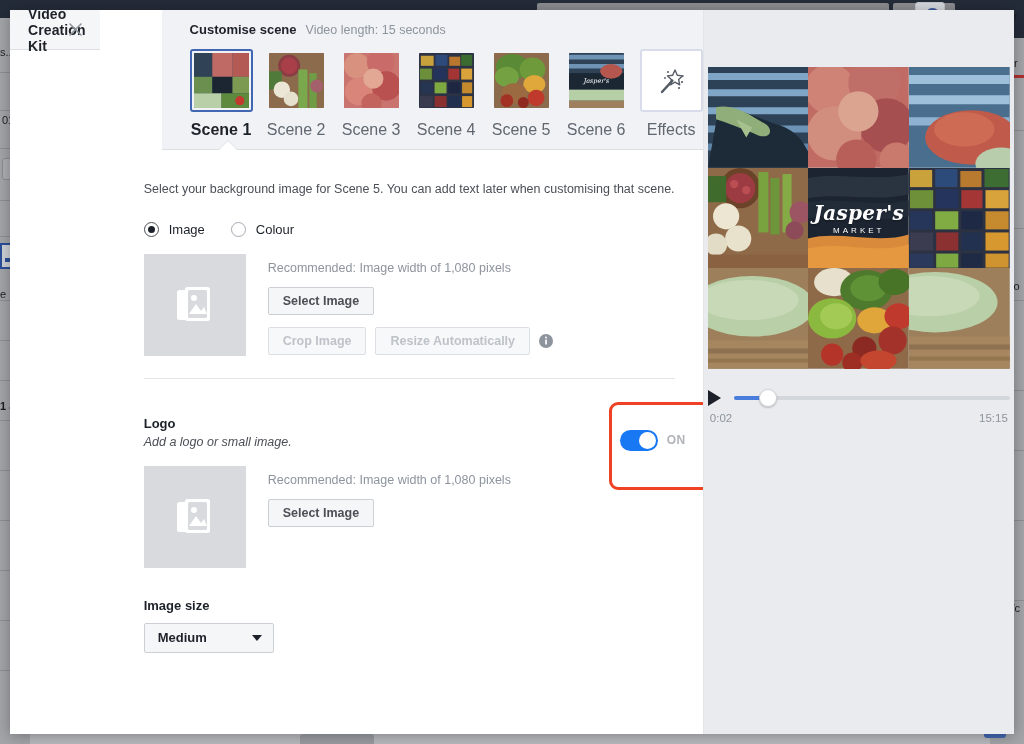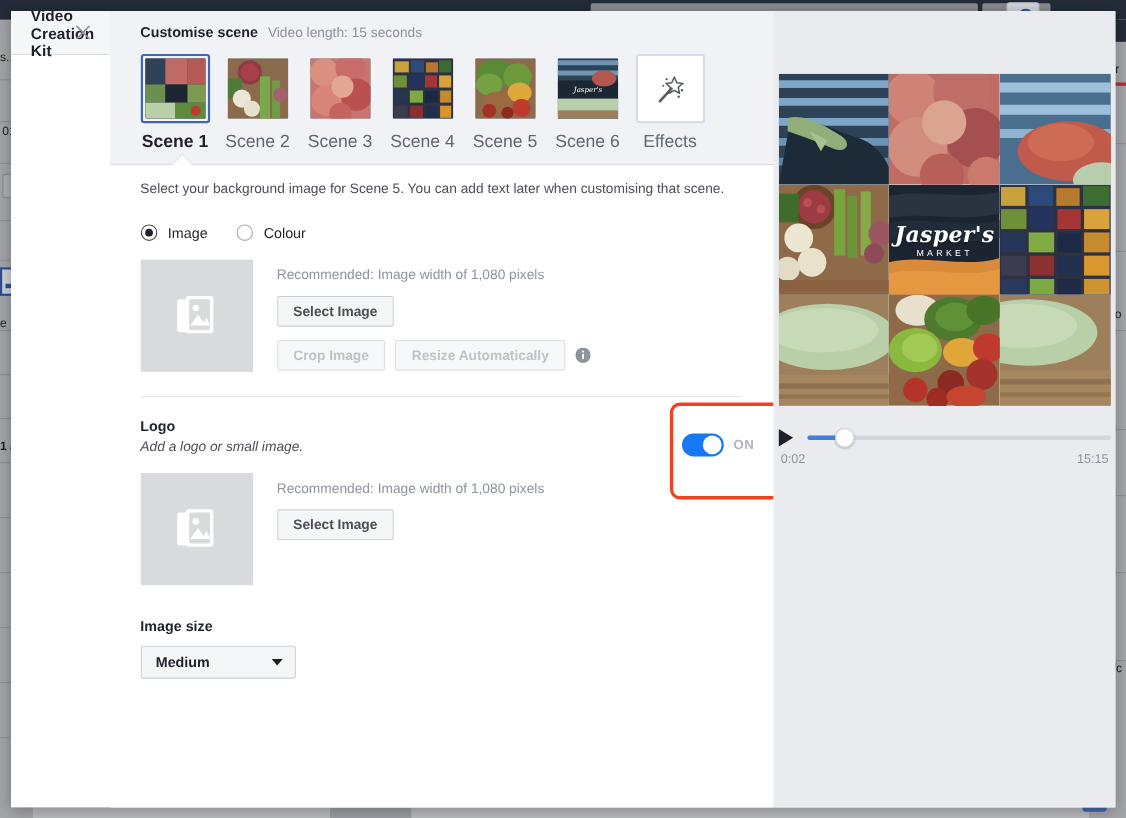--- a/index.html
+++ b/index.html
@@ -120,20 +120,21 @@
     background: #ffffff;
   }
 
   
   .left-col {
     width: 604px; flex: 0 0 604px;
     display: flex; flex-direction: column;
     min-height: 0;
     border-right: 1px solid #e3e5e8;
     background: #fff;
+    align-items: flex-end;
   }
   .scene-strip {
     background: #f0f2f5;
     padding: 12px 0 10px 0;
     border-bottom: 1px solid #dcdee2;
     position: relative;
     flex: 0 0 auto;
   }
   .strip-head {
     display: flex; align-items: baseline; gap: 9px;
@@ -188,21 +189,21 @@
     border-left: 9px solid transparent;
     border-right: 9px solid transparent;
     border-bottom: 9px solid #ffffff;
     filter: drop-shadow(0 -1px 0 #dcdee2);
   }
 
   .left-scroll {
     flex: 1 1 auto; overflow: hidden; min-height: 0; background: #fff;
   }
   .sec {
-    padding: 0 28px;
+    padding: 18px 28px;
   }
   .sec-desc {
     font-size: 12.5px; color: #4b4f56; padding-top: 13px; line-height: 1.35;
   }
   .radio-row {
     display: flex; align-items: center; gap: 10px;
     margin-top: 24px;
   }
   .radio {
     width: 15px; height: 15px; border-radius: 50%;
@@ -265,21 +266,21 @@
   }
   .switch .knob {
     position: absolute; top: 2px; right: 2px;
     width: 17px; height: 17px; border-radius: 50%; background: #fff;
   }
   .switch-lbl { font-size: 12px; color: #b0b3b8; font-weight: bold; letter-spacing: .4px; }
 
   .imgsize-title { font-size: 13px; font-weight: bold; color: #1d2129; margin-top: 30px; }
   .select {
     margin-top: 10px;
-    width: 141px; height: 30px;
+    width: 130px; height: 30px;
     background: #f5f6f7;
     border: 1px solid #ccd0d5;
     border-radius: 2px;
     display: flex; align-items: center; justify-content: space-between;
     padding: 0 11px 0 13px;
     font-size: 13px; color: #1d2129; font-weight: bold;
     cursor: pointer;
   }
   .caret {
     width: 0; height: 0;

